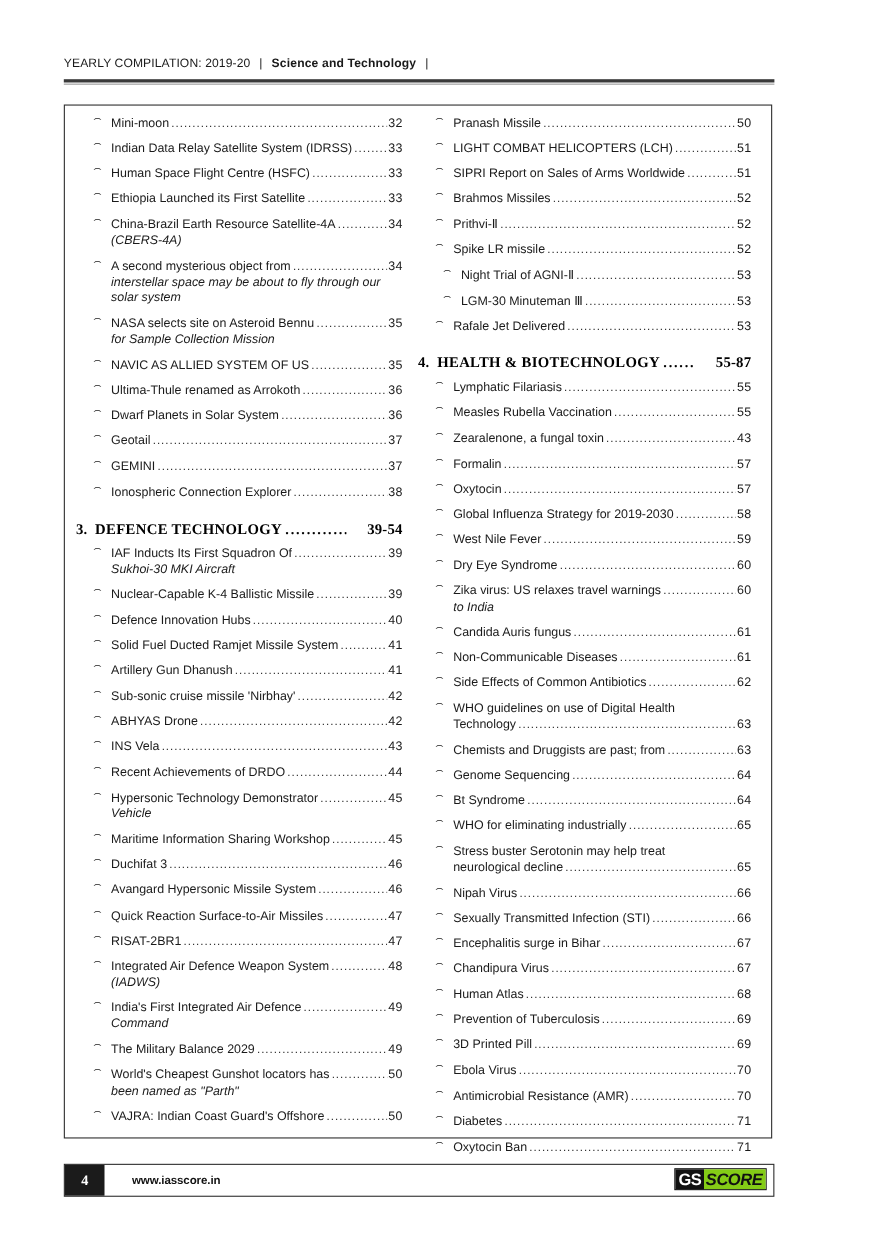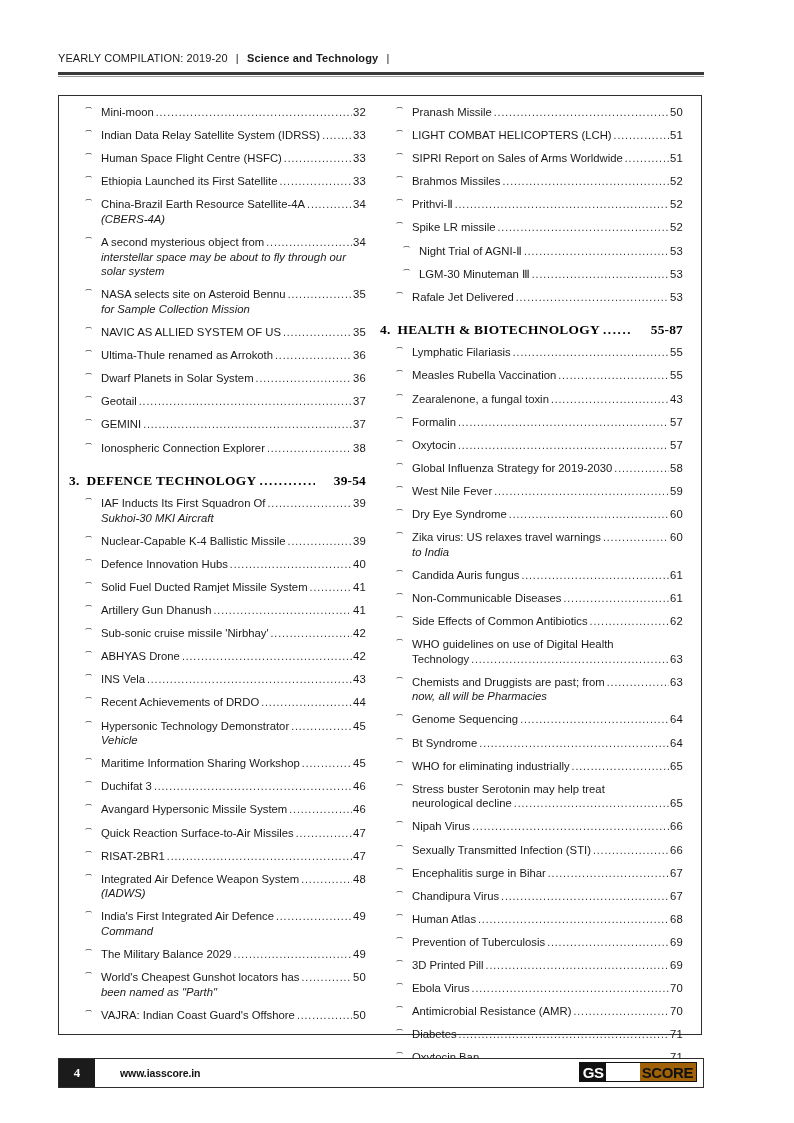--- a/index.html
+++ b/index.html
@@ -175,33 +175,32 @@
     display: flex;
     align-items: center;
     margin: 3px 6px 3px 0;
     border: 1.5px solid #111;
     height: 20px;
     box-sizing: border-box;
     font-family: "Liberation Sans", sans-serif;
     font-weight: bold;
     font-size: 15px;
     letter-spacing: -0.4px;
-    gap: 34px;
   }
   .logo-gs {
     background: #111; color: #fff;
     padding: 0 2px 0 3px;
     height: 100%;
     display: flex; align-items: center;
   }
   .logo-score {
-    background: #a16207; color: #111;
+    background: #84cc16; color: #111;
     padding: 0 3px 0 2px;
     height: 100%;
-    display: flex; align-items: center;
+    display: flex; align-items: center; font-style: italic;
   }
 </style>
 </head>
 <body>
 
 <div class="page-header">
   <div class="header-line">
     <span class="hdr-main">YEARLY COMPILATION: 2019-20</span>
     <span class="hdr-sep">|</span>
     <span class="hdr-sub">Science and Technology</span>
@@ -791,21 +790,20 @@
           </div>
         </div>
         <div class="toc-entry">
           <span class="bullet">⏠</span>
           <div class="entry-body">
             <div class="entry-row">
               <span class="entry-text">Chemists and Druggists are past; from</span>
               <span class="leader">...................................................................................................</span>
               <span class="page-num">63</span>
             </div>
-            <span class="entry-text wrapped cont-line">now, all will be Pharmacies</span>
           </div>
         </div>
         <div class="toc-entry">
           <span class="bullet">⏠</span>
           <div class="entry-body">
             <div class="entry-row">
               <span class="entry-text">Genome Sequencing</span>
               <span class="leader">...................................................................................................</span>
               <span class="page-num">64</span>
             </div>

